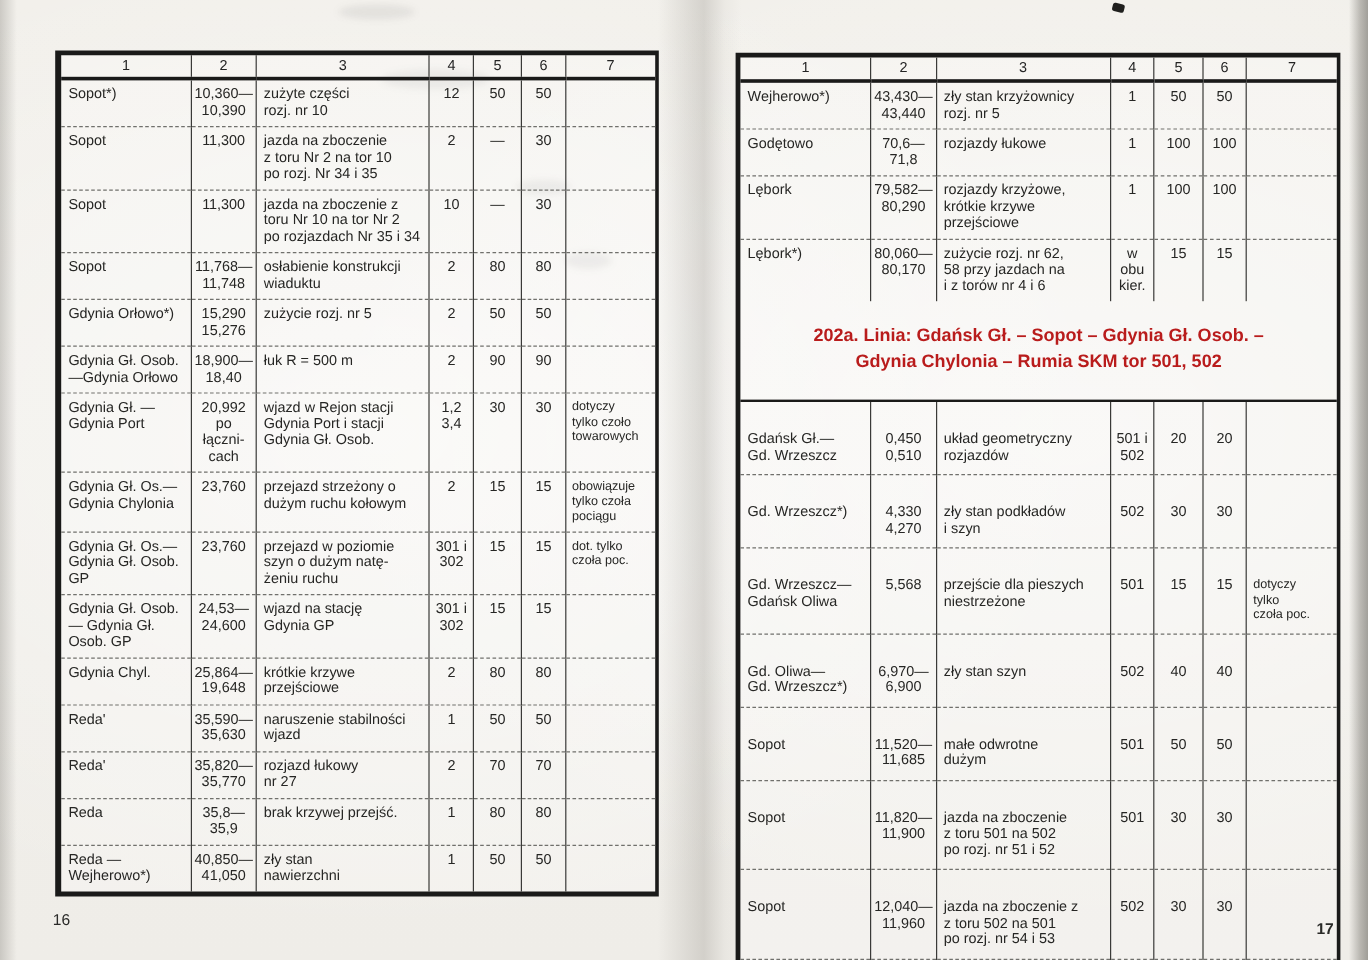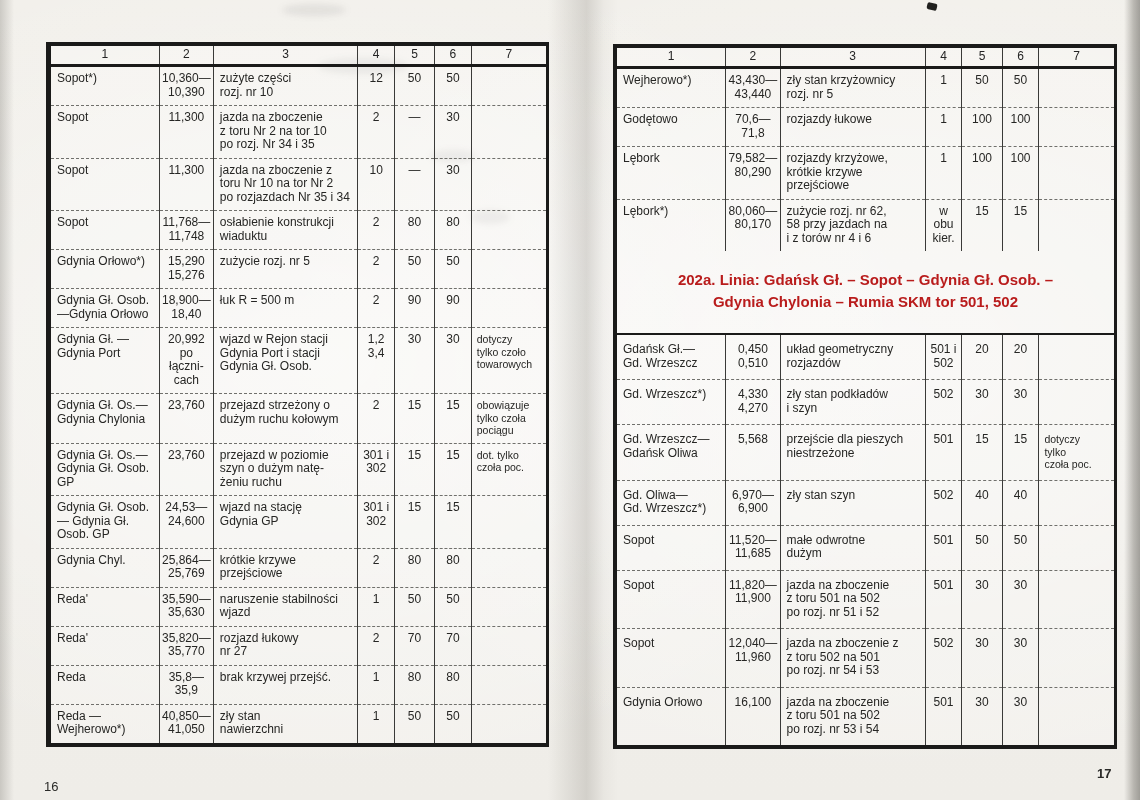--- a/index.html
+++ b/index.html
@@ -58,28 +58,28 @@
   thead th + th{border-left:1px solid #3a3a38;}
   td{
     vertical-align:top;padding:5px 4px 6px 6px;font-size:12px;line-height:13.5px;
     white-space:pre-line;color:#262624;
   }
   td + td{border-left:1px solid #3a3a38;}
   tbody tr + tr td{border-top:1px dashed #70706c;}
   td.c-km,td.c-track,td.c-v1,td.c-v2{text-align:center;padding-left:2px;padding-right:2px;}
   td.c-note{font-size:10.5px;line-height:12.5px;padding-left:5px;}
   td.b{font-weight:400;}
-  #table2 td{padding-top:8px;padding-bottom:9px;}
+  #table2 td{padding-top:24px;padding-bottom:9px;}
 
   .section-heading{
     border-bottom:2px solid #1a1a19;text-align:center;
     padding:18px 10px 20px;font-weight:700;font-size:15px;line-height:22px;color:#b91c1c;
   }
   .page-number{position:absolute;font-size:13px;color:#2a2a28;}
-  #page-number-left{left:44px;top:779px;}
+  #page-number-left{left:44px;top:759px;}
   #page-number-right{left:1097px;top:766px;font-weight:700;}
 </style>
 </head>
 <body>
 
 <div class="scan-bg"></div>
 <div class="edge-left"></div>
 <div class="gutter-shade"></div>
 <div class="edge-right"></div>
 <div class="smudge s1"></div>
@@ -232,21 +232,21 @@
 Gdynia GP</td>
           <td class="c-track">301 i
 302</td>
           <td class="c-v1">15</td>
           <td class="c-v2">15</td>
           <td class="c-note"></td>
         </tr>
         <tr>
           <td class="c-station">Gdynia Chyl.</td>
           <td class="c-km">25,864—
-25,769</td>
+19,648</td>
           <td class="c-desc b">krótkie krzywe
 przejściowe</td>
           <td class="c-track">2</td>
           <td class="c-v1">80</td>
           <td class="c-v2">80</td>
           <td class="c-note"></td>
         </tr>
         <tr>
           <td class="c-station b">Reda'</td>
           <td class="c-km">35,590—

